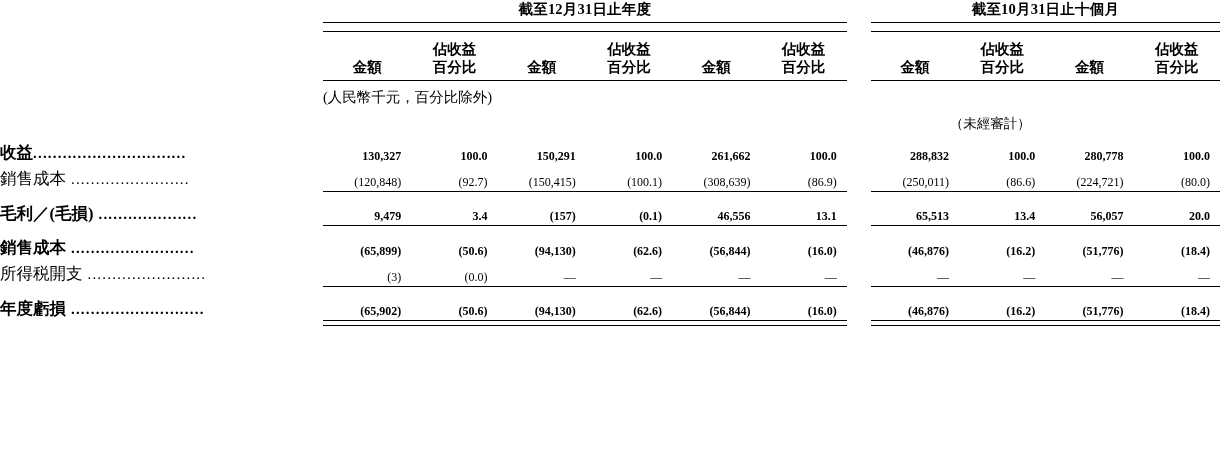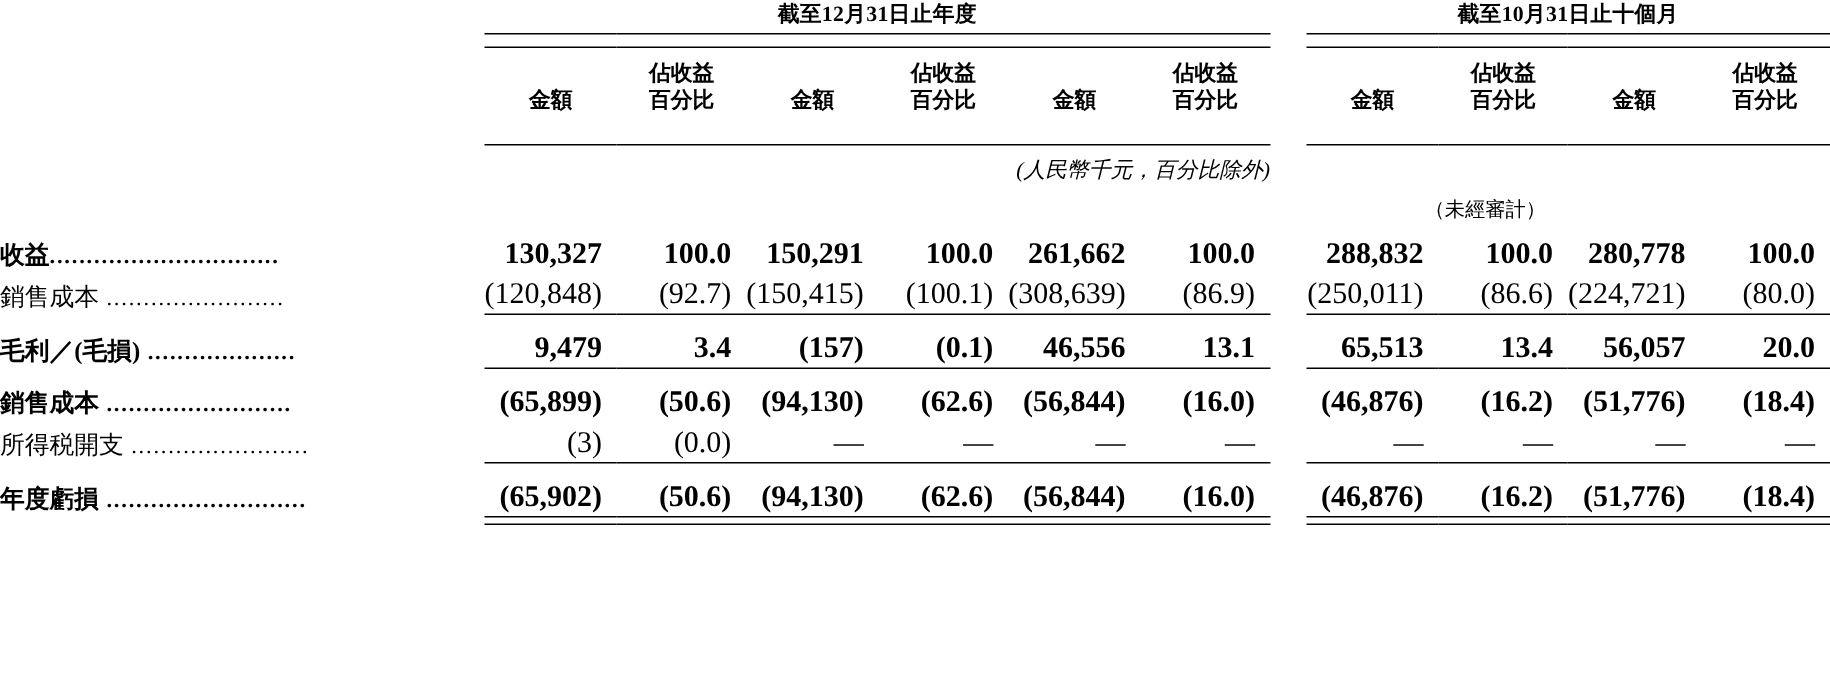--- a/index.html
+++ b/index.html
@@ -47,29 +47,28 @@
     text-align: center;
     font-weight: bold;
     font-size: 14.5px;
     padding-bottom: 3px;
   }
   .hdr-col {
     text-align: center;
     font-weight: bold;
     font-size: 14.5px;
     line-height: 1.25;
-    padding-bottom: 20px;
+    padding-bottom: 4px;
   }
   .rule-top td { border-top: 1.4px solid #000; height: 0; font-size: 0; line-height: 0; }
   .spacer-row td { height: 8px; font-size: 0; line-height: 0; }
   .spacer-row-sm td { height: 5px; font-size: 0; line-height: 0; }
 
   .unit-note {
-    text-align: right;
-    font-style: italic;
+    text-align: left;
     font-size: 14.5px;
     padding-top: 7px;
     padding-bottom: 2px;
     white-space: nowrap;
   }
   .unaudited-note {
     text-align: center;
     font-size: 13.5px;
     padding-top: 6px;
     padding-bottom: 1px;
@@ -86,21 +85,21 @@
     margin-left: 16px;
   }
   .rowlabel.bold { font-weight: bold; }
   .leader {
     letter-spacing: 1.2px;
     font-size: 15px;
   }
   .num {
     text-align: right;
     white-space: nowrap;
-    font-size: 20px;
+    font-size: 12px;
     padding-right: 10px;
     padding-top: 3px;
     padding-bottom: 1px;
   }
   .num.bold { font-weight: bold; }
 
   .underline-cell { border-bottom: 1.3px solid #000; }
   .dbl-cell {
     border-bottom: 1.3px solid #000;
     height: 4px;

